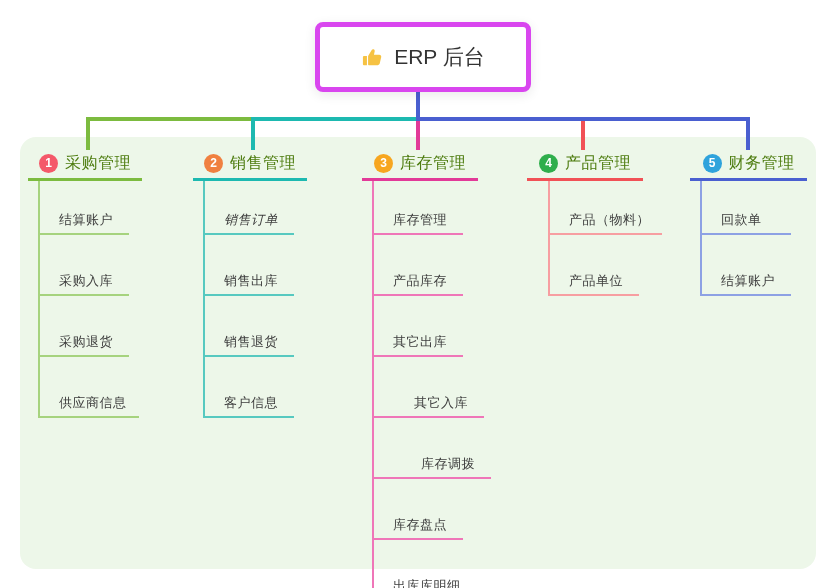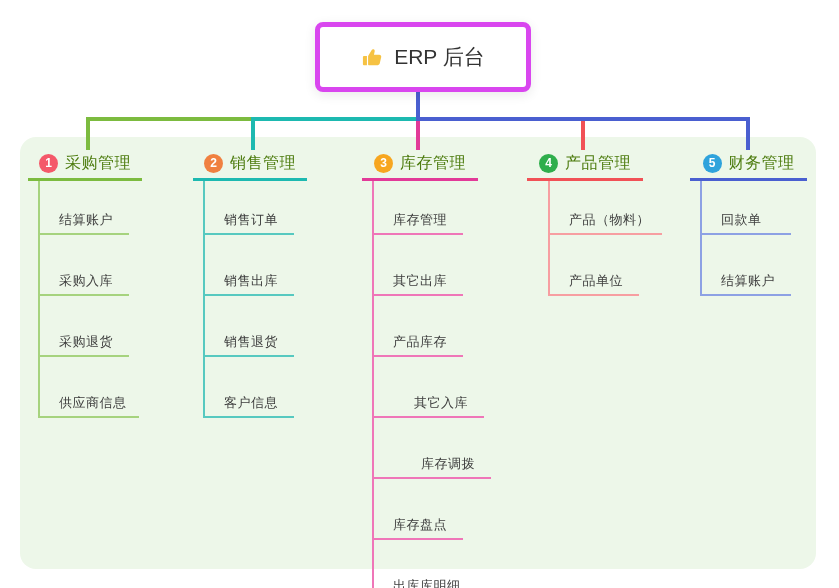--- a/index.html
+++ b/index.html
@@ -79,36 +79,36 @@
       <div class="kid" style="border-color: rgb(166, 211, 126);">供应商信息</div>
     </div>
   </div>
 
   <div class="branch" style="left:193px;width:114px;">
     <div class="b-title" style="border-color: rgb(29, 185, 176);">
       <span class="badge" style="background-color: rgb(240, 128, 64);">2</span>
       <span class="b-label">销售管理</span>
     </div>
     <div class="kids" style="border-color: rgb(87, 201, 192);">
-      <div class="kid" style="border-color: rgb(87, 201, 192);">销售订单</div>
+      <div class="kid" style="border-color: rgb(87, 201, 192); font-style: italic;">销售订单</div>
       <div class="kid" style="border-color: rgb(87, 201, 192);">销售出库</div>
       <div class="kid" style="border-color: rgb(87, 201, 192);">销售退货</div>
       <div class="kid" style="border-color: rgb(87, 201, 192);">客户信息</div>
     </div>
   </div>
 
   <div class="branch" style="left:362px;width:116px;">
     <div class="b-title" style="border-color: rgb(226, 58, 152);">
       <span class="badge" style="background-color: rgb(247, 166, 31);">3</span>
       <span class="b-label">库存管理</span>
     </div>
     <div class="kids" style="border-color: rgb(239, 118, 184);">
       <div class="kid" style="border-color: rgb(239, 118, 184);">库存管理</div>
+      <div class="kid" style="border-color: rgb(239, 118, 184);">产品库存</div>
       <div class="kid" style="border-color: rgb(239, 118, 184);">其它出库</div>
-      <div class="kid" style="border-color: rgb(239, 118, 184);">产品库存</div>
       <div class="kid" style="border-color: rgb(239, 118, 184); padding-left: 40px;">其它入库</div>
       <div class="kid" style="border-color: rgb(239, 118, 184); padding-left: 47px;">库存调拨</div>
       <div class="kid" style="border-color: rgb(239, 118, 184);">库存盘点</div>
       <div class="kid" style="border-color: rgb(239, 118, 184);">出库库明细</div>
     </div>
   </div>
 
   <div class="branch" style="left:527px;width:116px;">
     <div class="b-title" style="border-color: rgb(241, 81, 86);">
       <span class="badge" style="background-color: rgb(47, 174, 76);">4</span>

